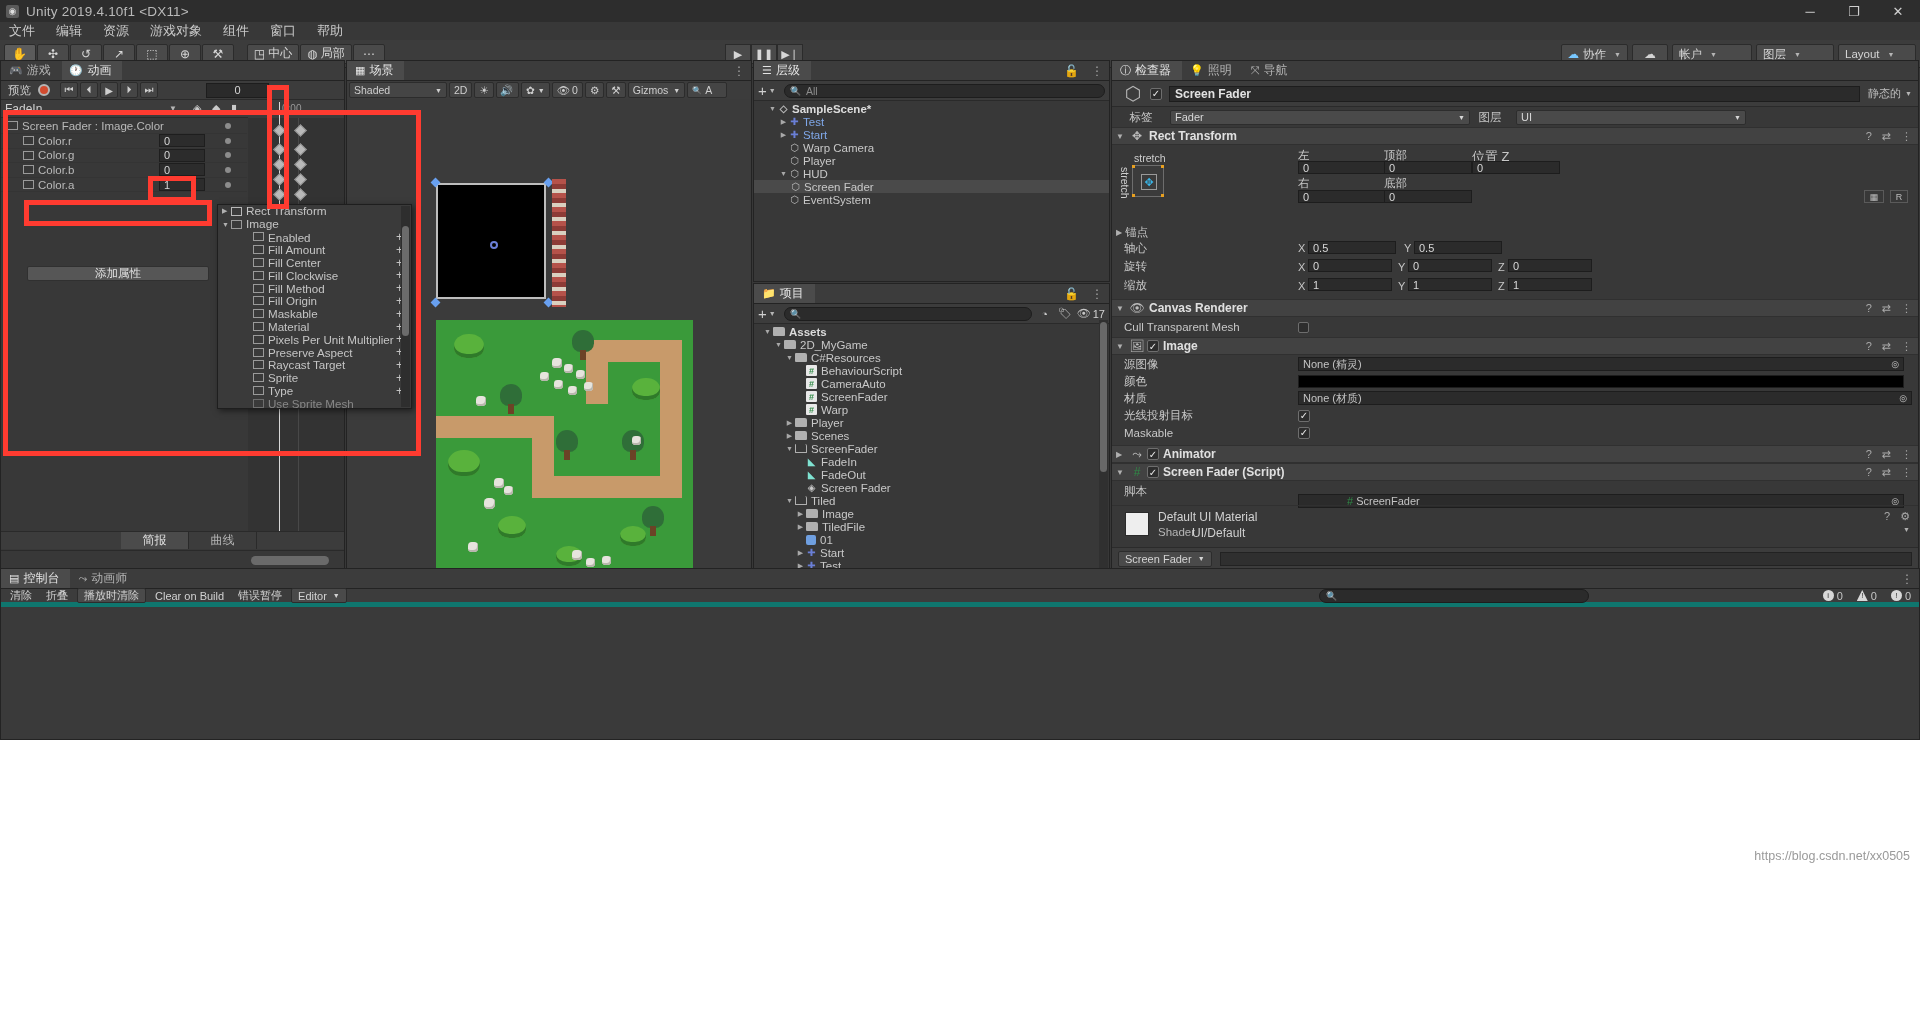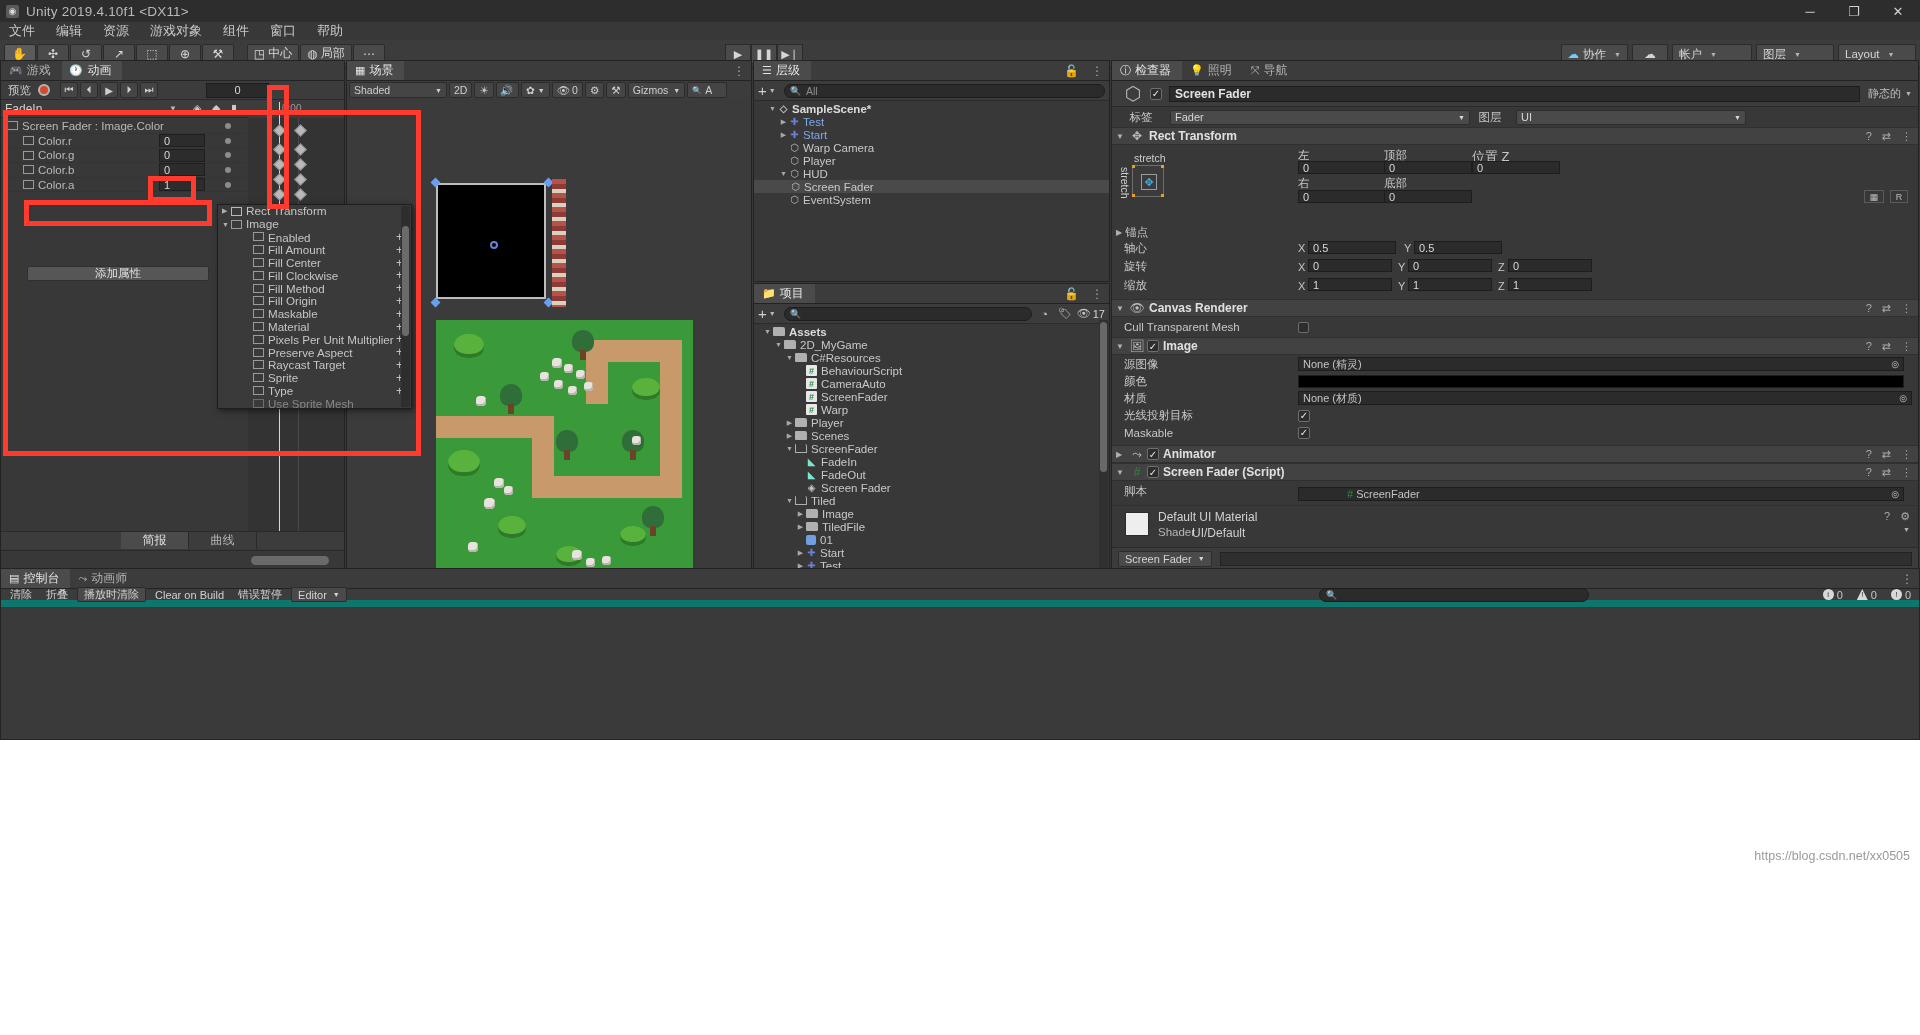--- a/index.html
+++ b/index.html
@@ -296,21 +296,21 @@
     border-top:1px solid #2b2b2b; display:flex; align-items:center; padding:0 6px;
   }
   .footer-tab {
     height:16px; background:#4a4a4a; border:1px solid #2c2c2c; border-radius:2px;
     display:flex;align-items:center;padding:0 6px;font-size:11px;color:#d4d4d4;
   }
   .footer-bar { flex:1; height:14px; background:#2f2f2f; border:1px solid #222; margin-left:8px; }
   
   #console-panel { left:0; top:568px; width:1920px; height:172px; }
   .con-toolbar {
-    height:18px; background:#3c3c3c; border-bottom:7px solid #0f766e;
+    height:18px; background:#3c3c3c; border-bottom:5px solid #0f766e;
     display:flex; align-items:center; padding:0 4px; gap:4px; position:relative;
   }
   .con-btn {
     height:15px; background:#4a4a4a; border:1px solid #2c2c2c; border-radius:2px;
     display:flex;align-items:center;padding:0 6px;font-size:11px;color:#d2d2d2;
   }
   .con-btn.flat { background:transparent; border:none; padding:0 5px; }
   .con-search {
     position:absolute; right:330px; width:270px; height:14px; background:#2b2b2b;
     border:1px solid #1d1d1d; border-radius:7px; display:flex; align-items:center;
@@ -1048,21 +1048,21 @@
         <span class="chk" style="margin-left:2px;">✓</span>
         <span class="comp-title">Screen Fader (Script)</span>
         <span class="comp-right">
           <span>?</span>
           <span>⇄</span>
           <span>⋮</span>
         </span>
       </div>
       <div class="fld-row" style="height:20px;">
         <span class="fld-lbl">脚本</span>
-        <span class="obj-field" style="left:186px; right:14px; top:6px;padding-left:48px;">
+        <span class="obj-field" style="left:186px; right:14px; top:13px;padding-left:48px;">
           <span>
             <span style="color:#2f8a46;margin-right:3px;">#</span><span>ScreenFader</span>
           </span>
           <span style="font-size:9px;">◎</span>
         </span>
       </div>
 
       <div style="position:relative; height:38px; border-top:1px solid #303030; margin-top:4px;">
         <div style="position:absolute; left:13px; top:6px; width:24px;height:24px;background:#eee;border:1px solid #2b2b2b;"></div>
         <div style="position:absolute; left:46px; top:4px; font-size:12px; color:#d3d3d3;">Default UI Material</div>

